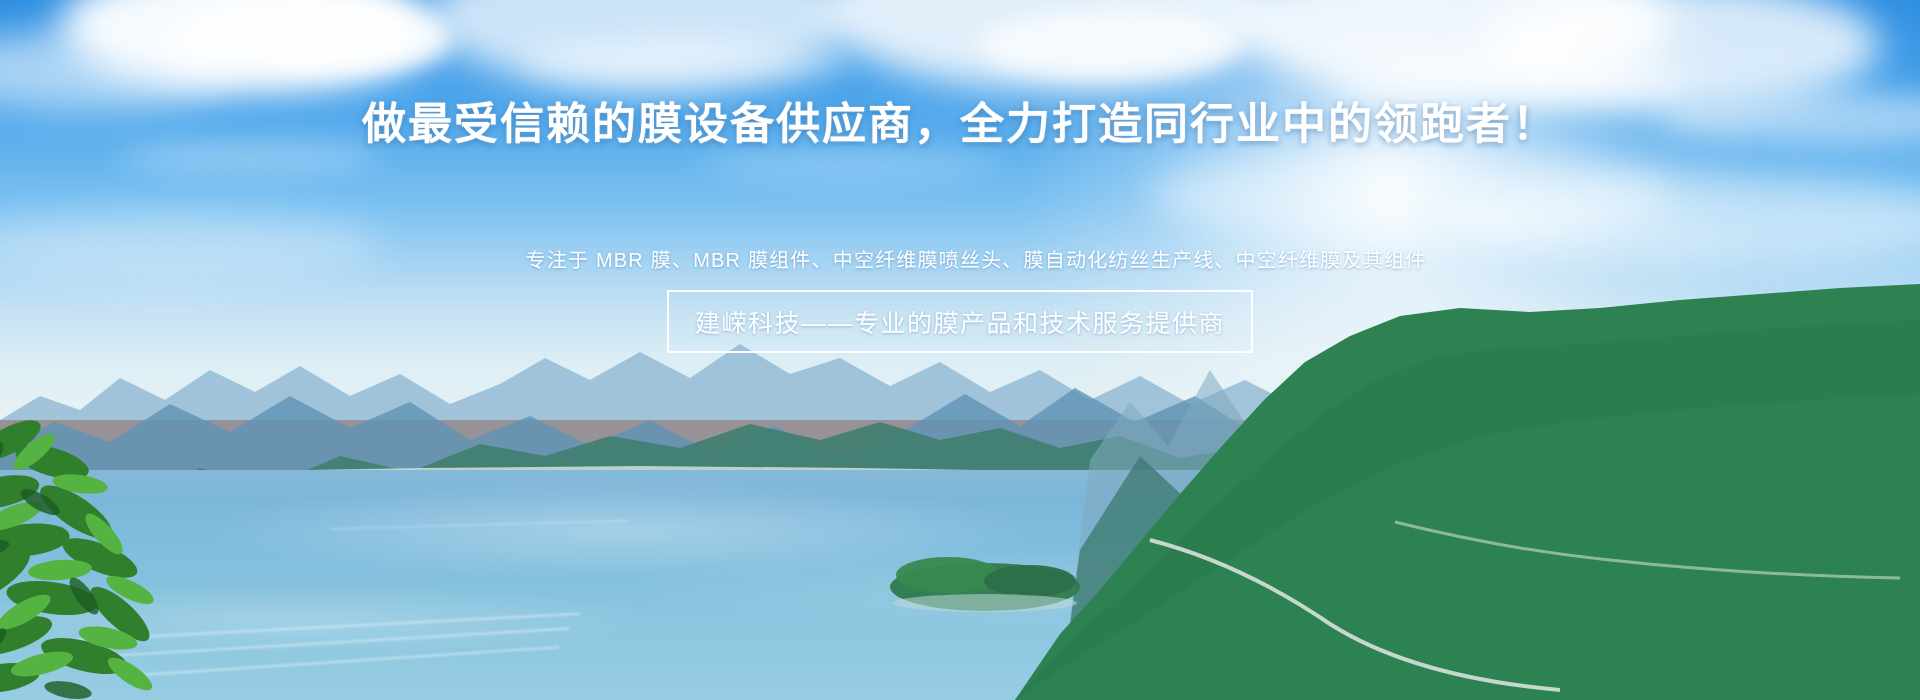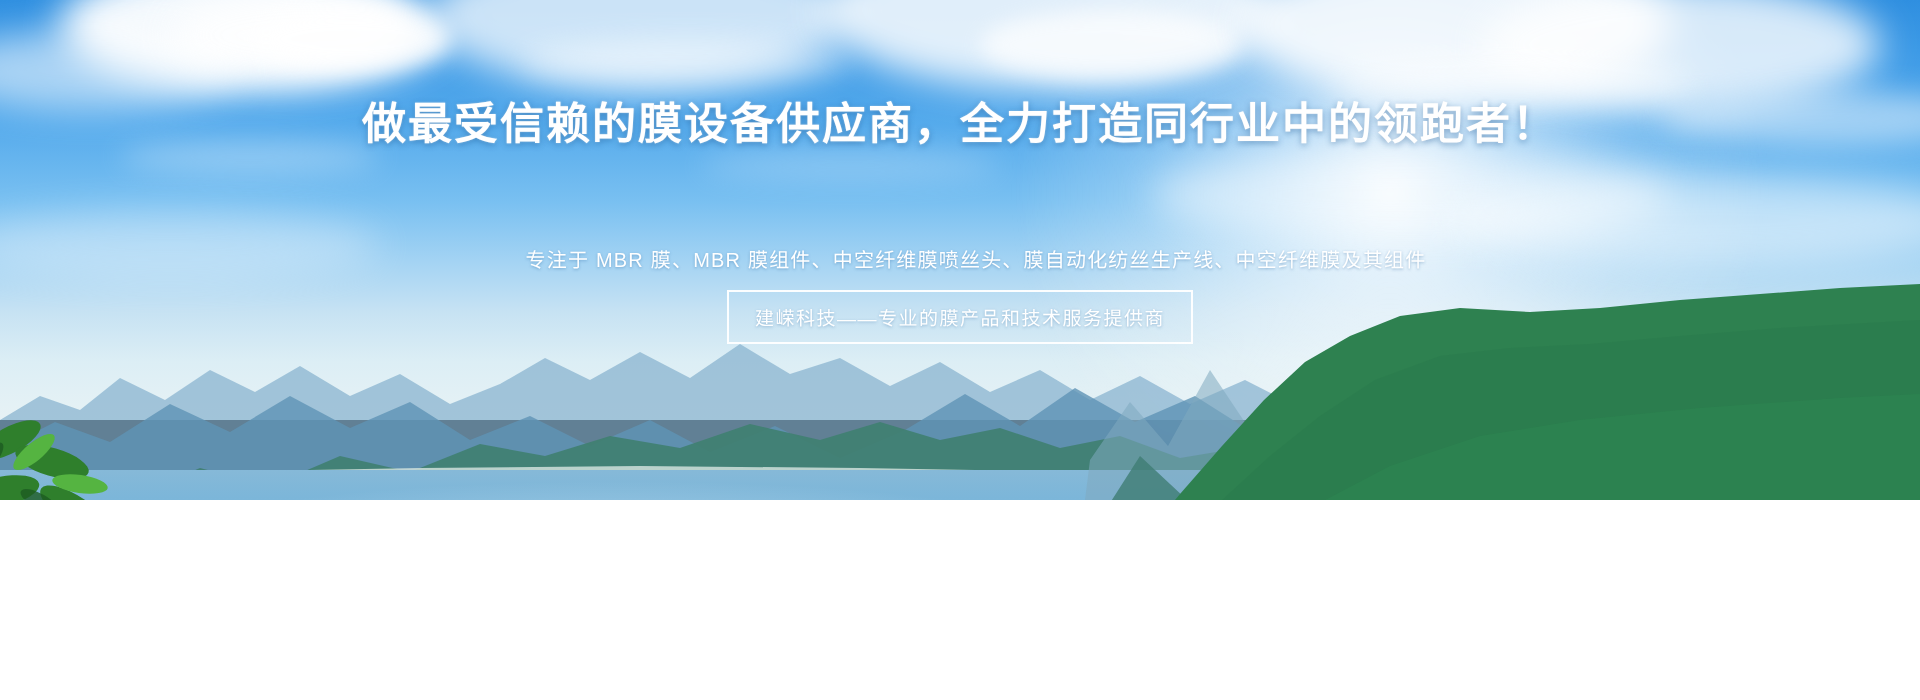--- a/index.html
+++ b/index.html
@@ -1,23 +1,23 @@
 <!DOCTYPE html>
 <html lang="zh-CN"><head>
 <meta charset="utf-8">
 <title>Banner</title>
 <style>
   html,body{margin:0;padding:0;background:#fff;}
   body{font-family:"Liberation Sans","DejaVu Sans",sans-serif;}
 
   .banner{
     position:relative;
-    width:1920px;height:500px;
+    width:1920px;height:700px;
     overflow:hidden;
-    background:#000000;
+    background:#c2410c;
   }
 
   
   .sky{
     position:absolute;left:0;top:0;width:1920px;height:420px;
     background:linear-gradient(to bottom,
       #2f8fe0 0%,
       #3d9ae6 12%,
       #56abec 30%,
       #79c0f1 48%,
@@ -97,21 +97,21 @@
     text-shadow:0 1px 3px rgba(30,90,150,.40);
     white-space:nowrap;
   }
   .tagline-wrap{
     position:absolute;left:0;top:290px;width:1920px;
     display:flex;justify-content:center;
   }
   .tagline{
     border:2px solid rgba(255,255,255,.95);
     padding:11px 26px 12px 26px;
-    font-size:19px;
+    font-size:25px;
     color:#ffffff;
     letter-spacing:1.5px;
     white-space:nowrap;
     text-shadow:0 1px 3px rgba(30,90,150,.35);
     box-sizing:border-box;
   }
 </style>
 </head>
 <body>
 

